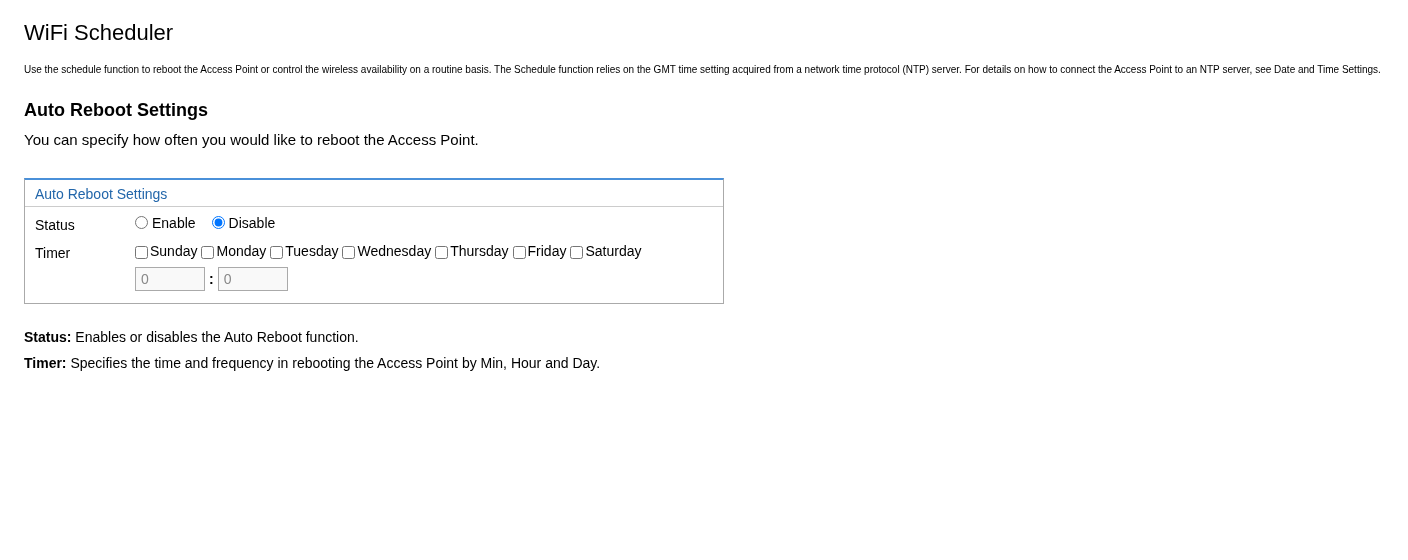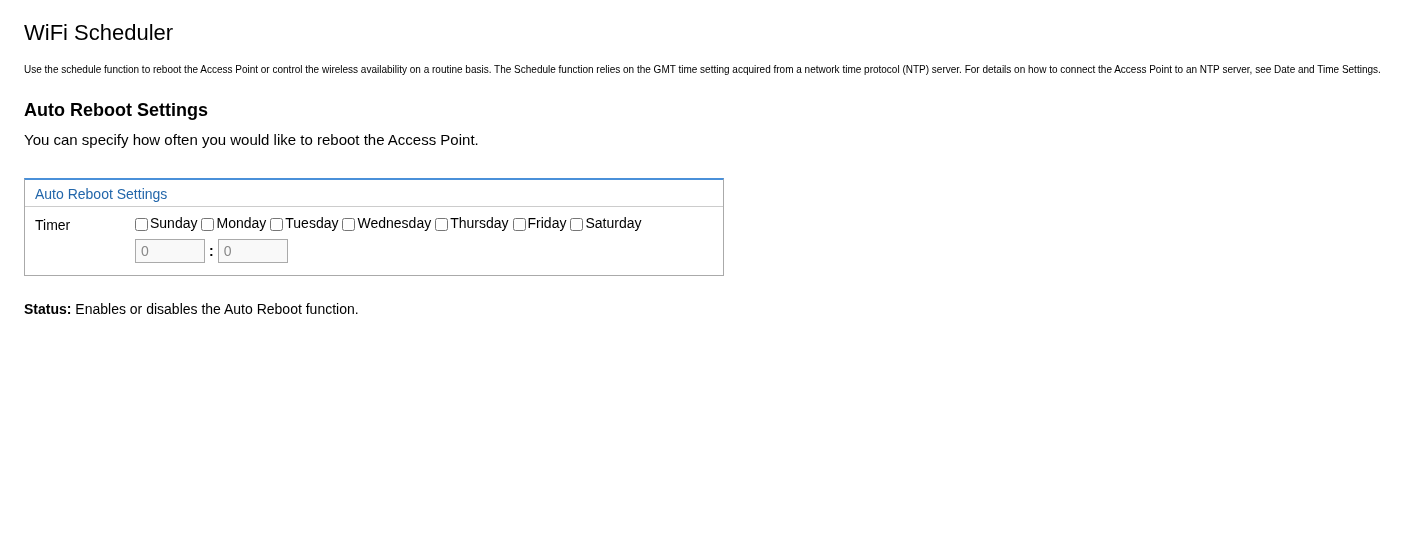--- a/index.html
+++ b/index.html
@@ -167,20 +167,33 @@
 
 <p class="intro-text">Use the schedule function to reboot the Access Point or control the wireless availability on a routine basis. The Schedule function relies on the GMT time setting acquired from a network time protocol (NTP) server. For details on how to connect the Access Point to an NTP server, see Date and Time Settings.</p>
 
 <h2 class="section-title">Auto Reboot Settings</h2>
 
 <p class="section-desc">You can specify how often you would like to reboot the Access Point.</p>
 
 <div class="settings-box">
   <div class="settings-box-title">Auto Reboot Settings</div>
 
+  <div class="settings-row">
+    <div class="row-label">Status</div>
+    <div class="row-content radio-group">
+      <label class="radio-item">
+        <input type="radio" name="status" value="enable" style="">
+        <span>Enable</span>
+      </label>
+      <label class="radio-item">
+        <input type="radio" name="status" value="disable" checked="" style="">
+        <span>Disable</span>
+      </label>
+    </div>
+  </div>
 
   <div class="settings-row">
     <div class="row-label">Timer</div>
     <div class="timer-col">
       <div class="checkbox-group">
         <label class="checkbox-item">
           <input type="checkbox" style="">
           <span>Sunday</span>
         </label>
         <label class="checkbox-item">
@@ -214,13 +227,16 @@
         <input type="text" class="timer-input" value="0" style="">
       </div>
     </div>
   </div>
 </div>
 
 <div class="footer-desc">
   <p>
     <span class="bold-label">Status:</span><span> Enables or disables the Auto Reboot function.</span>
   </p>
+  <p>
+    <span class="bold-label">Timer:</span><span> Specifies the time and frequency in rebooting the Access Point by Min, Hour and Day.</span>
+  </p>
 </div>
 
 </body></html>

